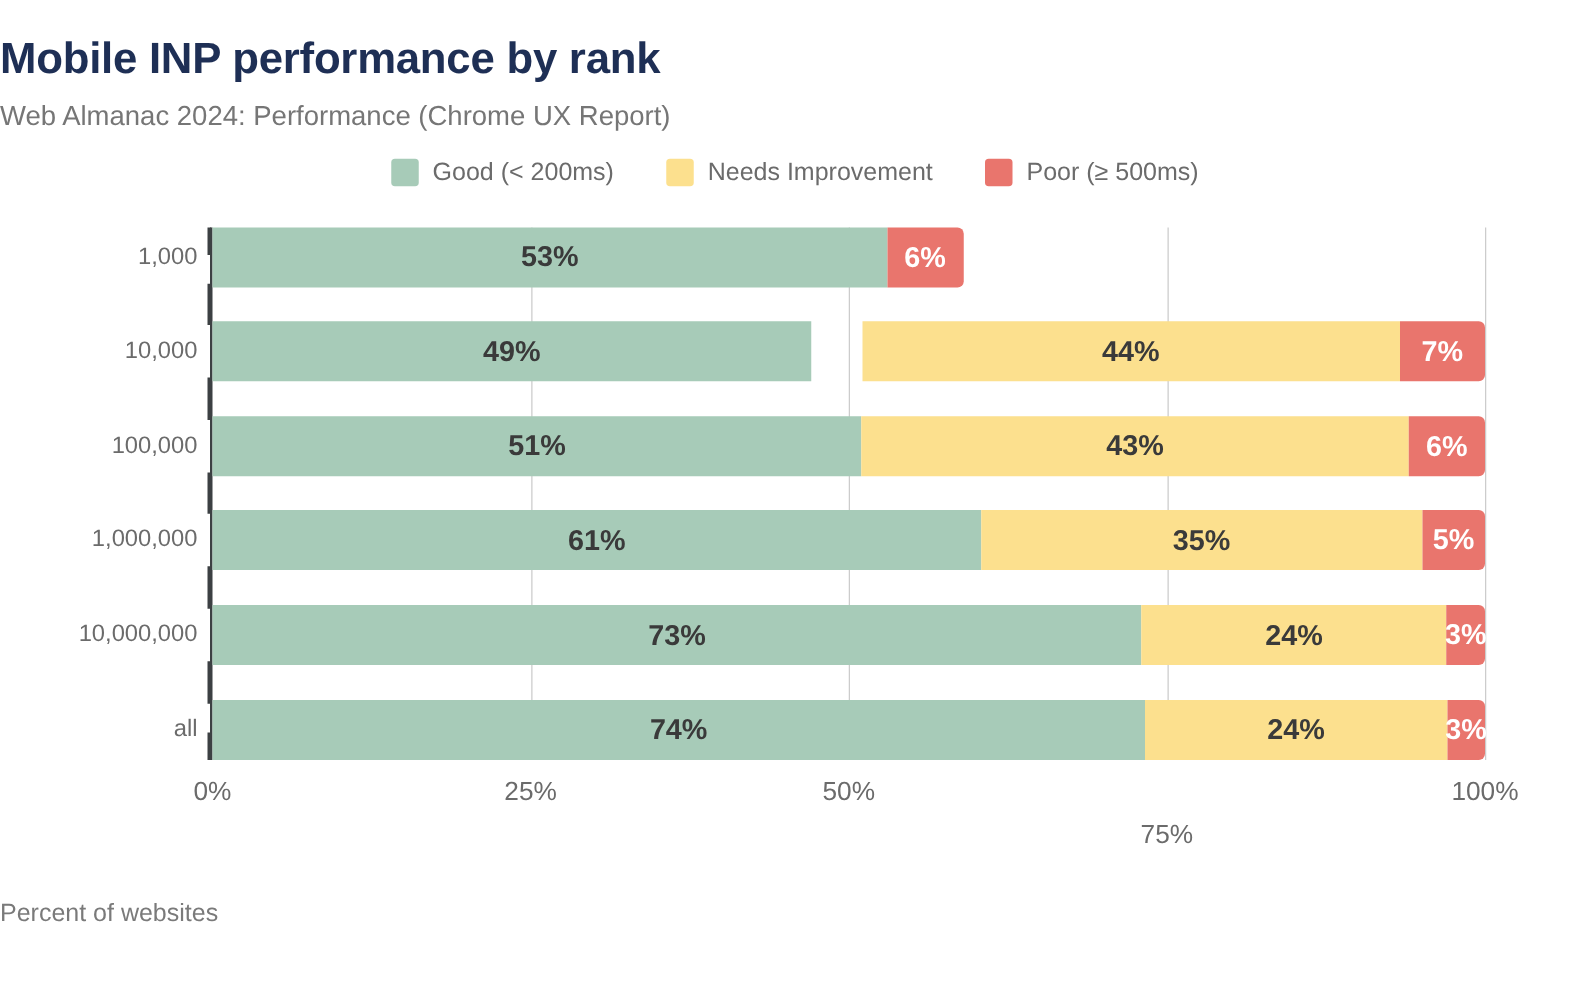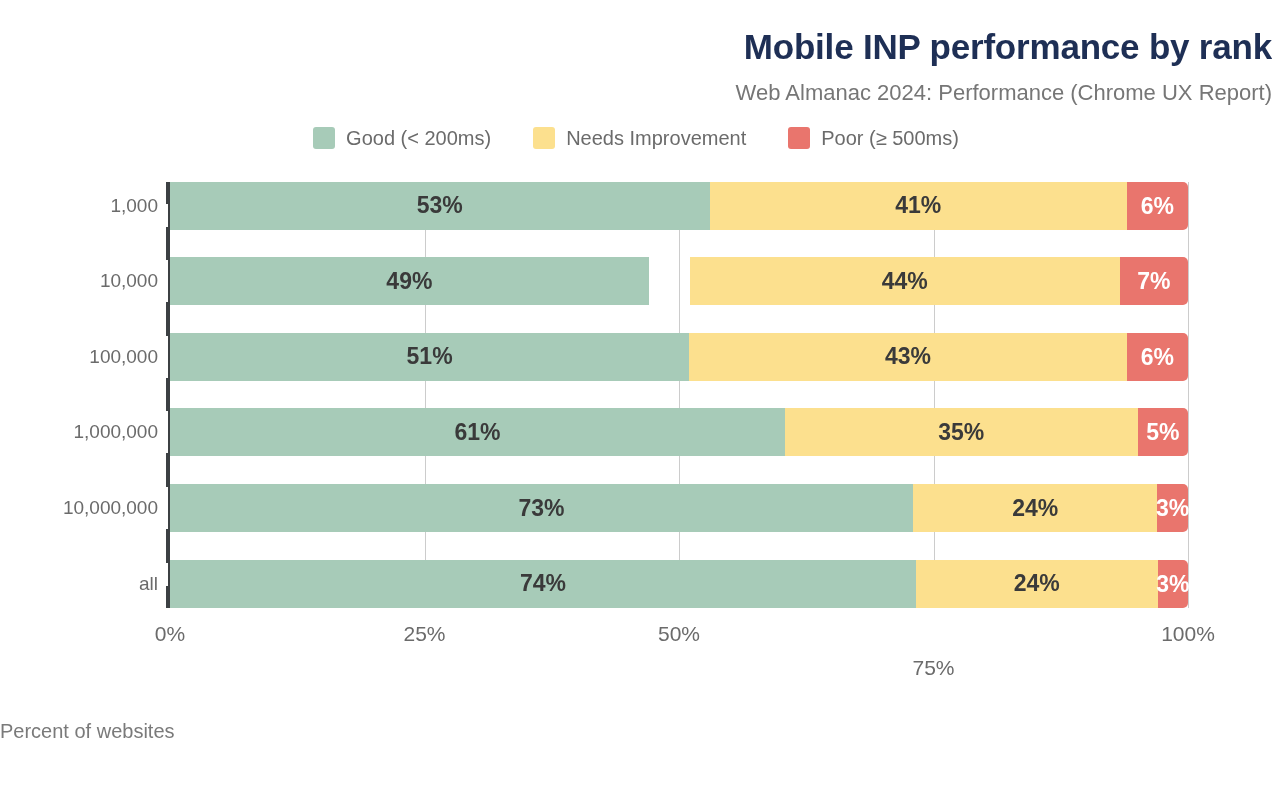--- a/index.html
+++ b/index.html
@@ -11,23 +11,22 @@
     width: 1272px;
     height: 786px;
     font-family: "Liberation Sans", sans-serif;
     color: #5f6368;
     overflow: hidden;
     position: relative;
   }
 
   
   .chart-header {
-    text-align: right;
+    text-align: left;
     padding-top: 28px;
-    padding-left: 19px;
   }
   .chart-title {
     font-size: 35px;
     font-weight: bold;
     color: #1e2f55;
     letter-spacing: -0.2px;
     line-height: 1.1;
     margin: 0;
   }
   .chart-subtitle {
@@ -251,23 +250,20 @@
         <div class="gridline" style="left: 50%;"></div>
         <div class="gridline" style="left: 75%;"></div>
         <div class="gridline" style="left: 100%;"></div>
       </div>
     <div class="axis-line"></div>
     <div class="rows" id="rows">
         <div class="bar-row">
           <div class="seg seg-good" style="width: 53%;">
             <span class="seg-label">53%</span>
           </div>
-          <div class="seg seg-ni" style="width: 41%;">
-            <span class="seg-label">41%</span>
-          </div>
           <div class="seg seg-poor" style="width: 6%;">
             <span class="seg-label">6%</span>
           </div>
         </div>
         <div class="bar-row">
           <div class="seg seg-good" style="width: 49%;">
             <span class="seg-label">49%</span>
           </div>
           <div class="seg seg-ni" style="width: 44%; margin-left: 41px;">
             <span class="seg-label">44%</span>

